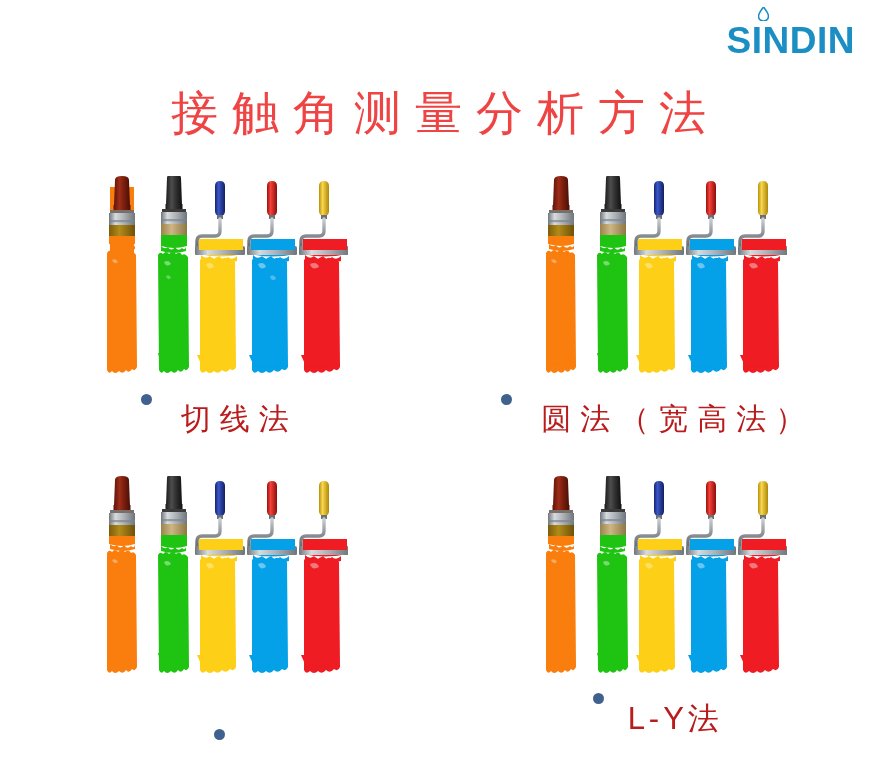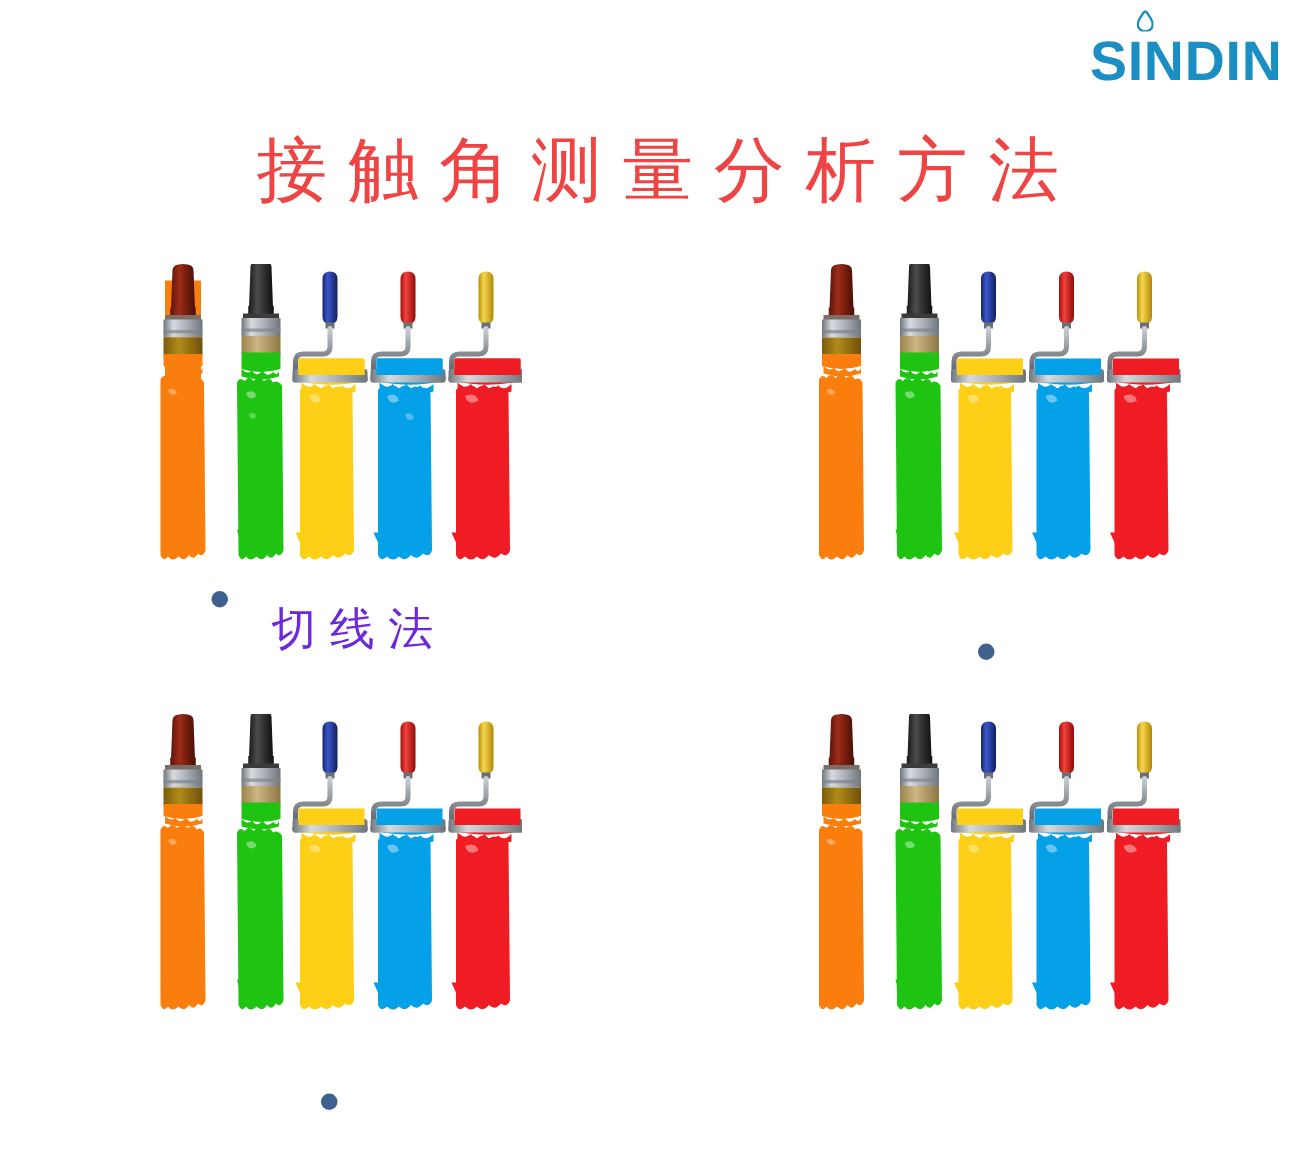--- a/index.html
+++ b/index.html
@@ -97,21 +97,21 @@
     background: #3f618d;
     flex: none;
     margin-top: 4px;
   }
   .caption-text {
     font-family: "DejaVu Serif", "Liberation Serif", serif;
     font-size: 30px;
     letter-spacing: 9px;
     text-indent: 9px;
     white-space: nowrap;
-    color: #6d28d9;
+    color: #b91c1c;
     margin-top: 45px;
   }
   .caption-text.latin {
     font-family: "Liberation Sans", "DejaVu Sans", sans-serif;
     letter-spacing: 4px;
     text-indent: 4px;
     font-size: 31px;
   }
 
   
@@ -347,20 +347,21 @@
             <rect x="1" y="74" width="50" height="5" rx="1.5" fill="url(#mtl)"></rect>
             <path d="M7 79 q5 5 9 1 q4 6 9 0 q4 6 9 1 q4 4 9 -1 l0 5 q-18 5 -36 0 z" fill="#ef1c23"></path>
             <path d="M6 84 q3 -4 6 -1 q4 -4 8 0 q4 -4 8 0 q4 -3 7 1 q3 -2 6 2 l1 105 q-2 5 -6 2 q-4 5 -8 1 q-4 5 -8 1 q-4 4 -8 0 q-4 4 -6 -1 z" fill="#ef1c23"></path>
             <path d="M7 188 q1 8 2 0 q2 8 3 0 q2 8 3 0 q2 8 3 0 q2 8 3 0 q2 8 3 0 q2 8 3 0 q2 7 3 0 q2 7 3 0 l3 -9 l-33 0 z" fill="#ef1c23"></path>
             <path d="M12 88 q7 -3 9 3 q-7 4 -9 -3 z" fill="#ffffff" opacity="0.4"></path>
           </g>
         </svg>
       </div>
       <div class="caption">
         <span class="bullet"></span>
+        <span class="caption-text">圆法（宽高法）</span>
       </div>
     </div>
 
     <div class="cell">
       <div class="art">
         <svg viewBox="0 0 258 215">
           <g>
             <path d="M25 4 Q25 0 32 0 Q39 0 39 4 L40 30 L24 30 Z" fill="url(#hRed)"></path>
             <rect x="23.5" y="29" width="17" height="6" fill="url(#hRed)"></rect>
             <rect x="20" y="34" width="24" height="4" fill="#7a6f68"></rect>
@@ -489,16 +490,20 @@
             <rect x="1" y="70" width="50" height="9" rx="2" fill="url(#mtl)"></rect>
             <path d="M5 63 L49 63 L49 78 Q27 83 5 78 Z" fill="#ef1c23"></path>
             <rect x="1" y="74" width="50" height="5" rx="1.5" fill="url(#mtl)"></rect>
             <path d="M7 79 q5 5 9 1 q4 6 9 0 q4 6 9 1 q4 4 9 -1 l0 5 q-18 5 -36 0 z" fill="#ef1c23"></path>
             <path d="M6 84 q3 -4 6 -1 q4 -4 8 0 q4 -4 8 0 q4 -3 7 1 q3 -2 6 2 l1 105 q-2 5 -6 2 q-4 5 -8 1 q-4 5 -8 1 q-4 4 -8 0 q-4 4 -6 -1 z" fill="#ef1c23"></path>
             <path d="M7 188 q1 8 2 0 q2 8 3 0 q2 8 3 0 q2 8 3 0 q2 8 3 0 q2 8 3 0 q2 8 3 0 q2 7 3 0 q2 7 3 0 l3 -9 l-33 0 z" fill="#ef1c23"></path>
             <path d="M12 88 q7 -3 9 3 q-7 4 -9 -3 z" fill="#ffffff" opacity="0.4"></path>
           </g>
         </svg>
       </div>
+      <div class="caption">
+        <span class="bullet"></span>
+        <span class="caption-text latin">L-Y法</span>
+      </div>
     </div>
 
   </div>
 </div>
 
 </body></html>

